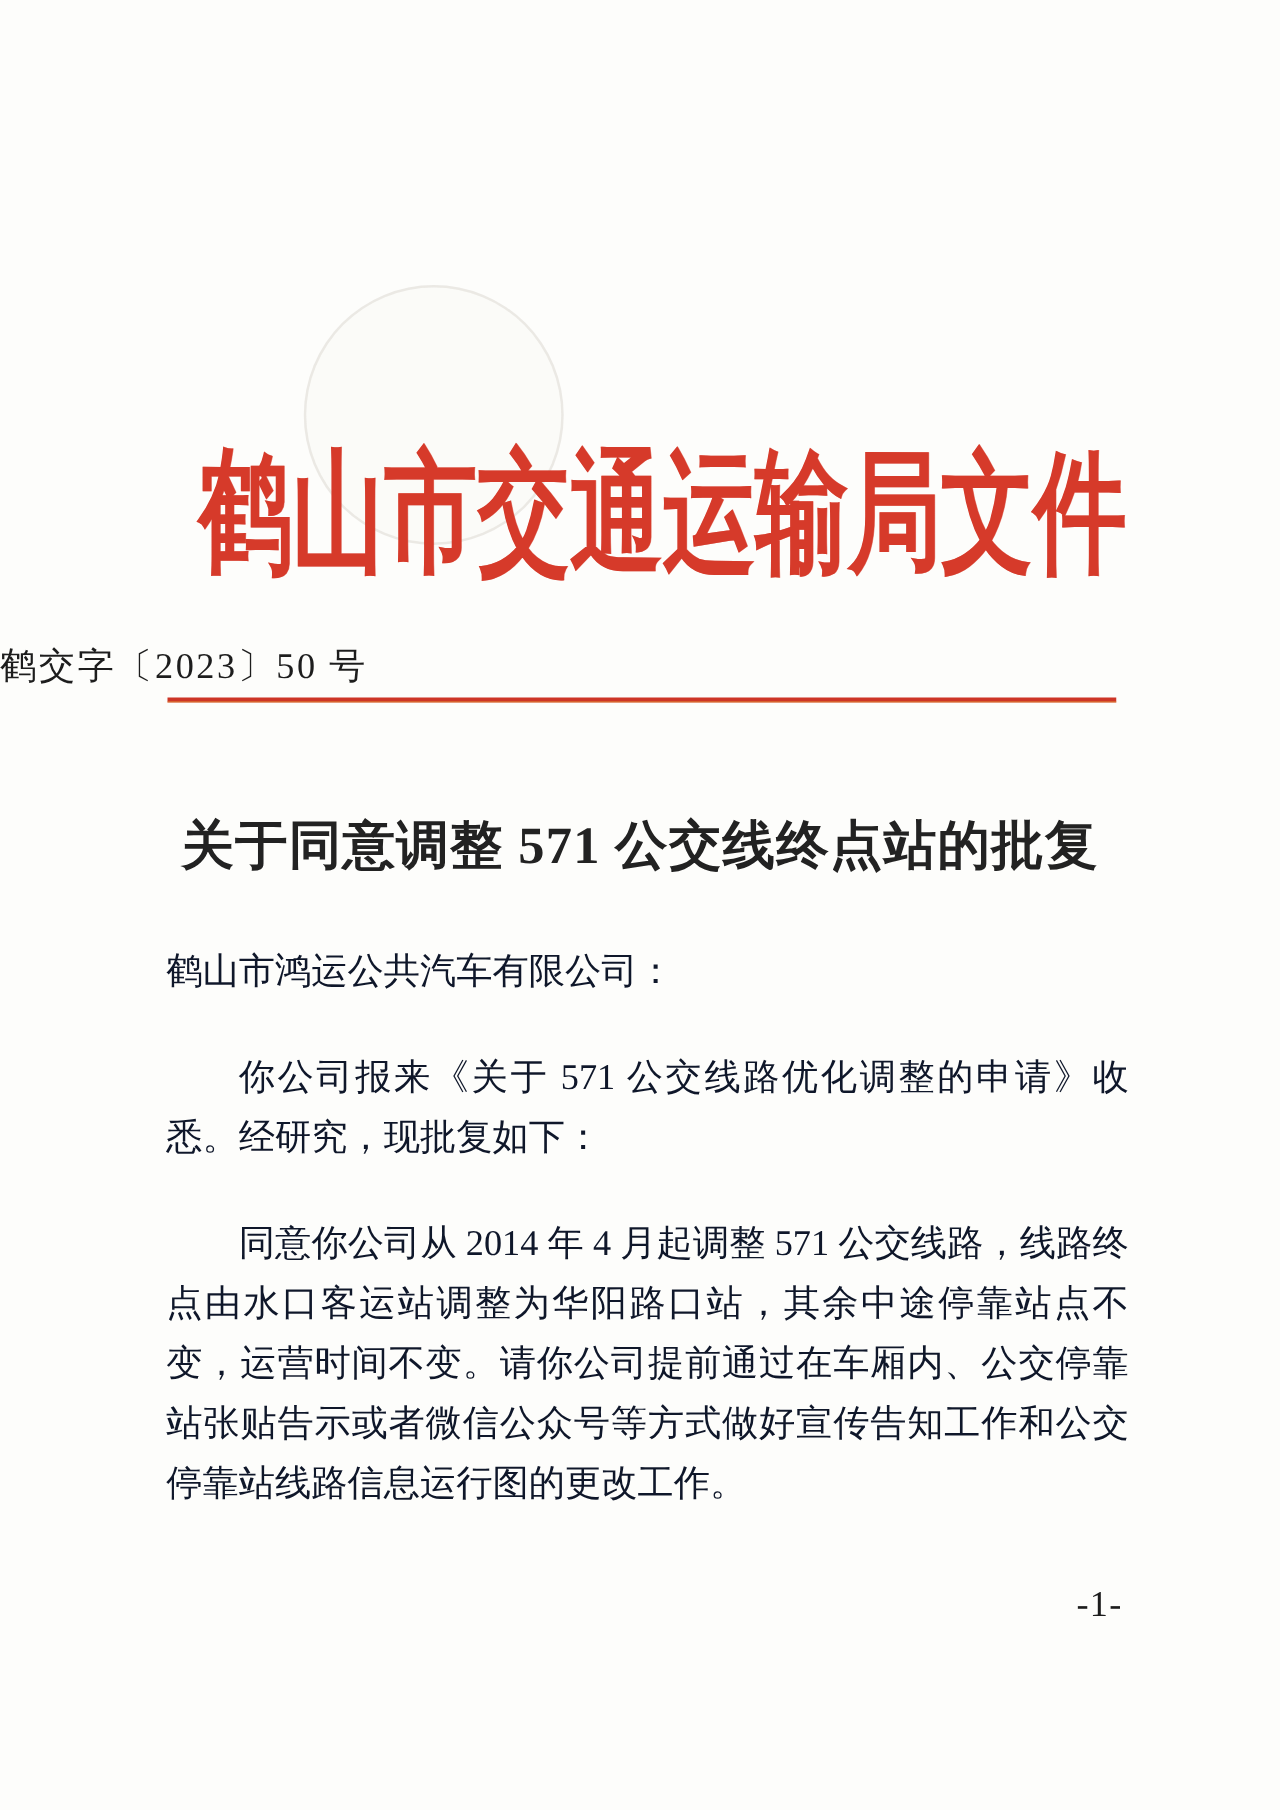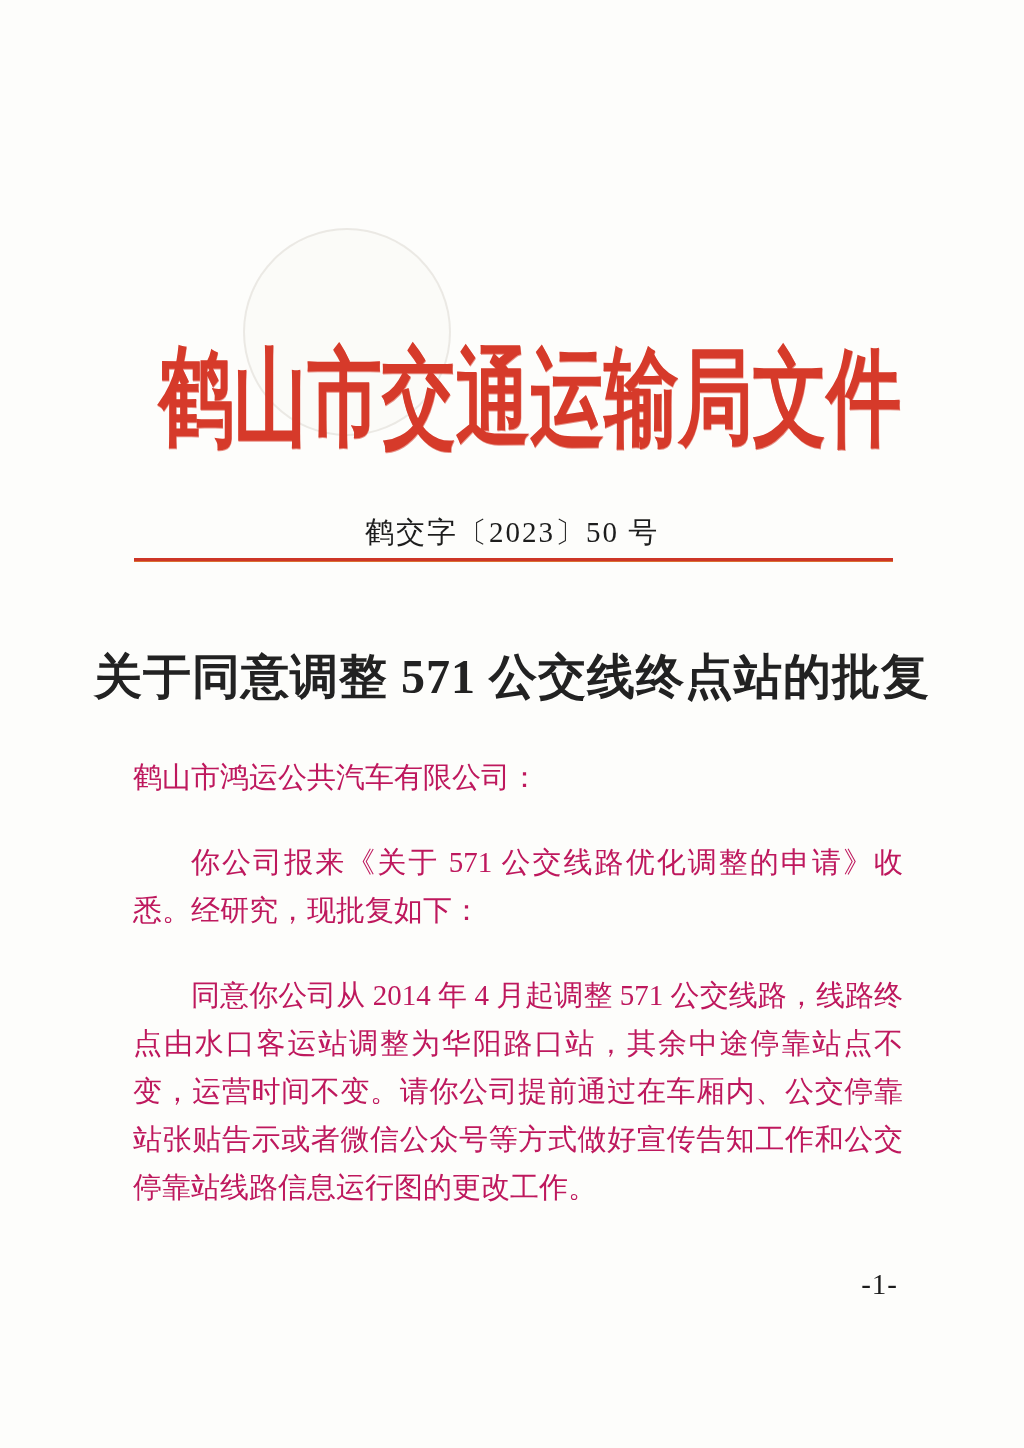--- a/index.html
+++ b/index.html
@@ -22,21 +22,21 @@
     top: 228px;
     width: 208px;
     height: 208px;
     border-radius: 50%;
     border: 2px solid rgba(195, 188, 176, 0.28);
     background: rgba(240, 238, 232, 0.12);
   }
 
   .agency-header {
     position: absolute;
-    top: 340px;
+    top: 352px;
     left: 0;
     width: 100%;
     text-align: center;
     white-space: nowrap;
   }
   .agency-title {
     display: inline-block;
     font-size: 106px;
     line-height: 118px;
     font-weight: bold;
@@ -45,21 +45,21 @@
     transform-origin: 50% 50%;
     letter-spacing: 0;
     text-shadow: 0.5px 0.5px 0 rgba(214, 58, 42, 0.55);
   }
 
   .doc-number {
     position: absolute;
     top: 513px;
     left: 0;
     width: 100%;
-    text-align: center;
+    text-align: left;
     font-size: 29px;
     color: #1d1d1d;
     letter-spacing: 2px;
   }
 
   .red-divider {
     position: absolute;
     top: 558px;
     left: 134px;
     width: 759px;
@@ -67,35 +67,35 @@
     background: #cd3526;
     border-bottom: 1px solid rgba(230, 160, 60, 0.55);
   }
 
   .doc-title {
     position: absolute;
     top: 653px;
     left: 0;
     width: 100%;
     text-align: center;
-    font-size: 48px;
+    font-size: 42px;
     line-height: 48px;
     font-weight: bold;
     color: #222222;
     letter-spacing: 1px;
   }
 
   .doc-body {
     position: absolute;
     top: 753px;
     left: 133px;
     width: 770px;
     font-size: 29px;
     line-height: 48px;
-    color: #be185d;
+    color: #0f172a;
     text-align: justify;
     text-justify: inter-ideograph;
   }
   .doc-body p { margin: 0; }
   .doc-body p.indent { text-indent: 2em; margin-top: 37px; }
 
   .page-number {
     position: absolute;
     top: 1268px;
     right: 126px;

